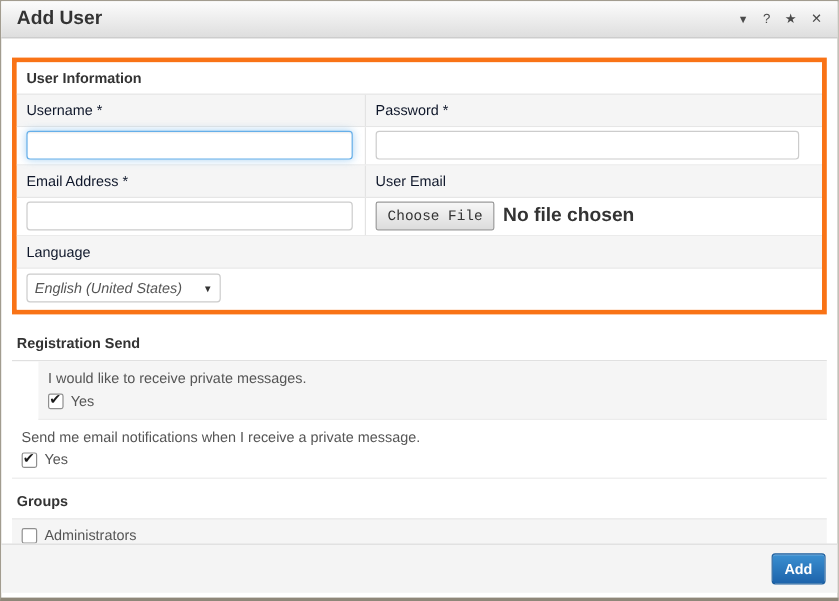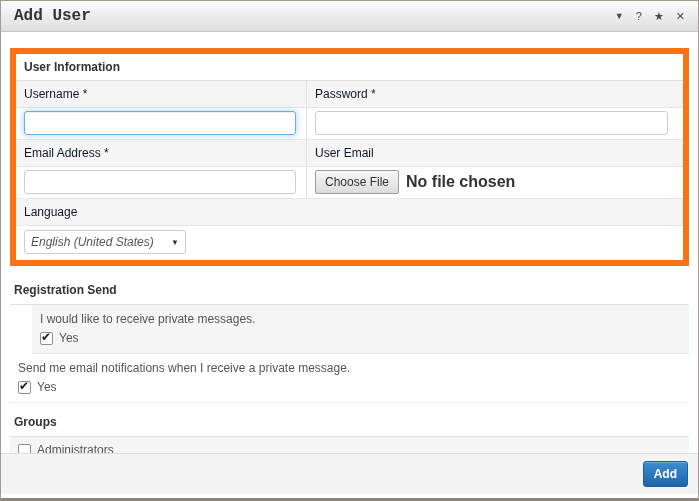--- a/index.html
+++ b/index.html
@@ -17,29 +17,29 @@
     overflow: hidden;
   }
   
   .titlebar {
     height: 31px;
     background: linear-gradient(#fcfcfc, #dedede);
     border-bottom: 1px solid #c3c3c3;
     display: flex; align-items: center;
     padding: 0 13px;
   }
-  .title { font-size: 16px; font-weight: bold; color: #333; font-family: Liberation Mono, monospace; }
+  .title { font-size: 16px; font-weight: bold; color: #333; }
   .titlebar-icons { margin-left: auto; display: flex; align-items: center; gap: 12px; }
   .tb-icon { color: #4a4a4a; font-size: 11px; line-height: 1; cursor: pointer; }
   .tb-icon.tri { font-size: 9px; }
   
   .content { padding: 0 9px; }
   .box {
     margin-top: 16px;
-    border: 6px solid #f97316;
+    border: 4px solid #f97316;
     background: #fff;
   }
   .box-header {
     font-size: 12px; font-weight: bold; color: #333;
     padding: 6px 8px 6px;
     border-bottom: 1px solid #e0e0e0;
     background: #fff;
   }
   .frow { display: flex; }
   .cell { padding: 6px 8px; }
@@ -59,21 +59,21 @@
     border-color: #66afe9;
     outline: none;
     box-shadow: inset 0 1px 1px rgba(0,0,0,.075), 0 0 7px rgba(102,175,233,.6);
   }
   .w-user { width: 272px; }
   .w-pass { width: 353px; }
   .full-cell { width: 100%; }
   
   .file-wrap { display: flex; align-items: center; gap: 7px; }
   .choose-file {
-    font-family: Liberation Sans, sans-serif;
+    font-family: Liberation Mono, monospace;
     font-size: 12px; color: #333;
     padding: 4px 9px;
     border: 1px solid #999;
     border-radius: 2px;
     background: linear-gradient(#f7f7f7, #dcdcdc);
     cursor: pointer;
   }
   .file-status { font-size: 16px; color: #333; font-weight: bold; }
   
   .sel-wrap { position: relative; width: 162px; }

